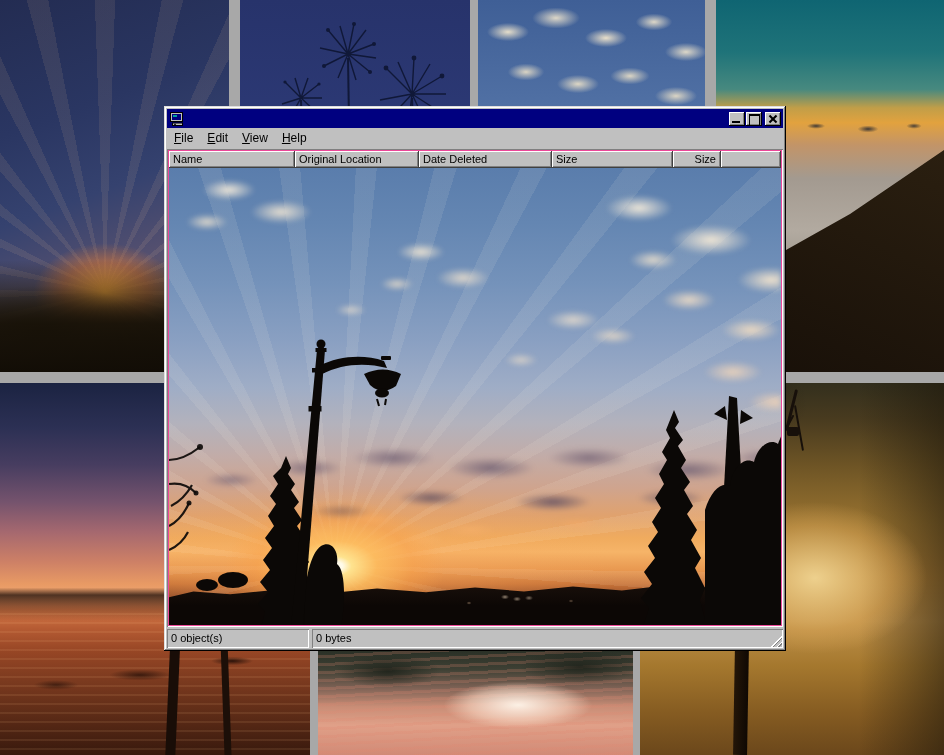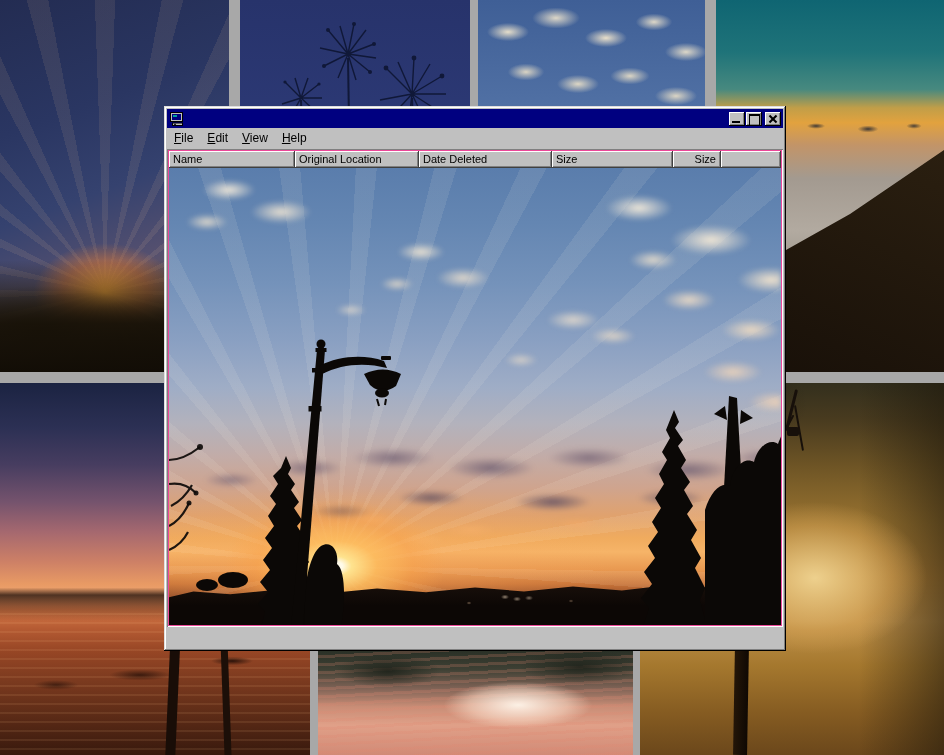--- a/index.html
+++ b/index.html
@@ -318,15 +318,22 @@
           </g>
           <g fill="#0d0a08" opacity="0.9">
             <circle cx="31" cy="279" r="3"></circle>
               <circle cx="27" cy="325" r="2.5"></circle>
               <circle cx="20" cy="335" r="2.5"></circle>
           </g>
         </svg>
       </div>
     </div>
 
+    <div class="statusbar">
+      <div class="spanel sp1">0 object(s)</div>
+      <div class="spanel sp2">
+        <span>0 bytes</span>
+        <span class="grip"></span>
+      </div>
+    </div>
 
   </div>
 </div>
 
 </body></html>

